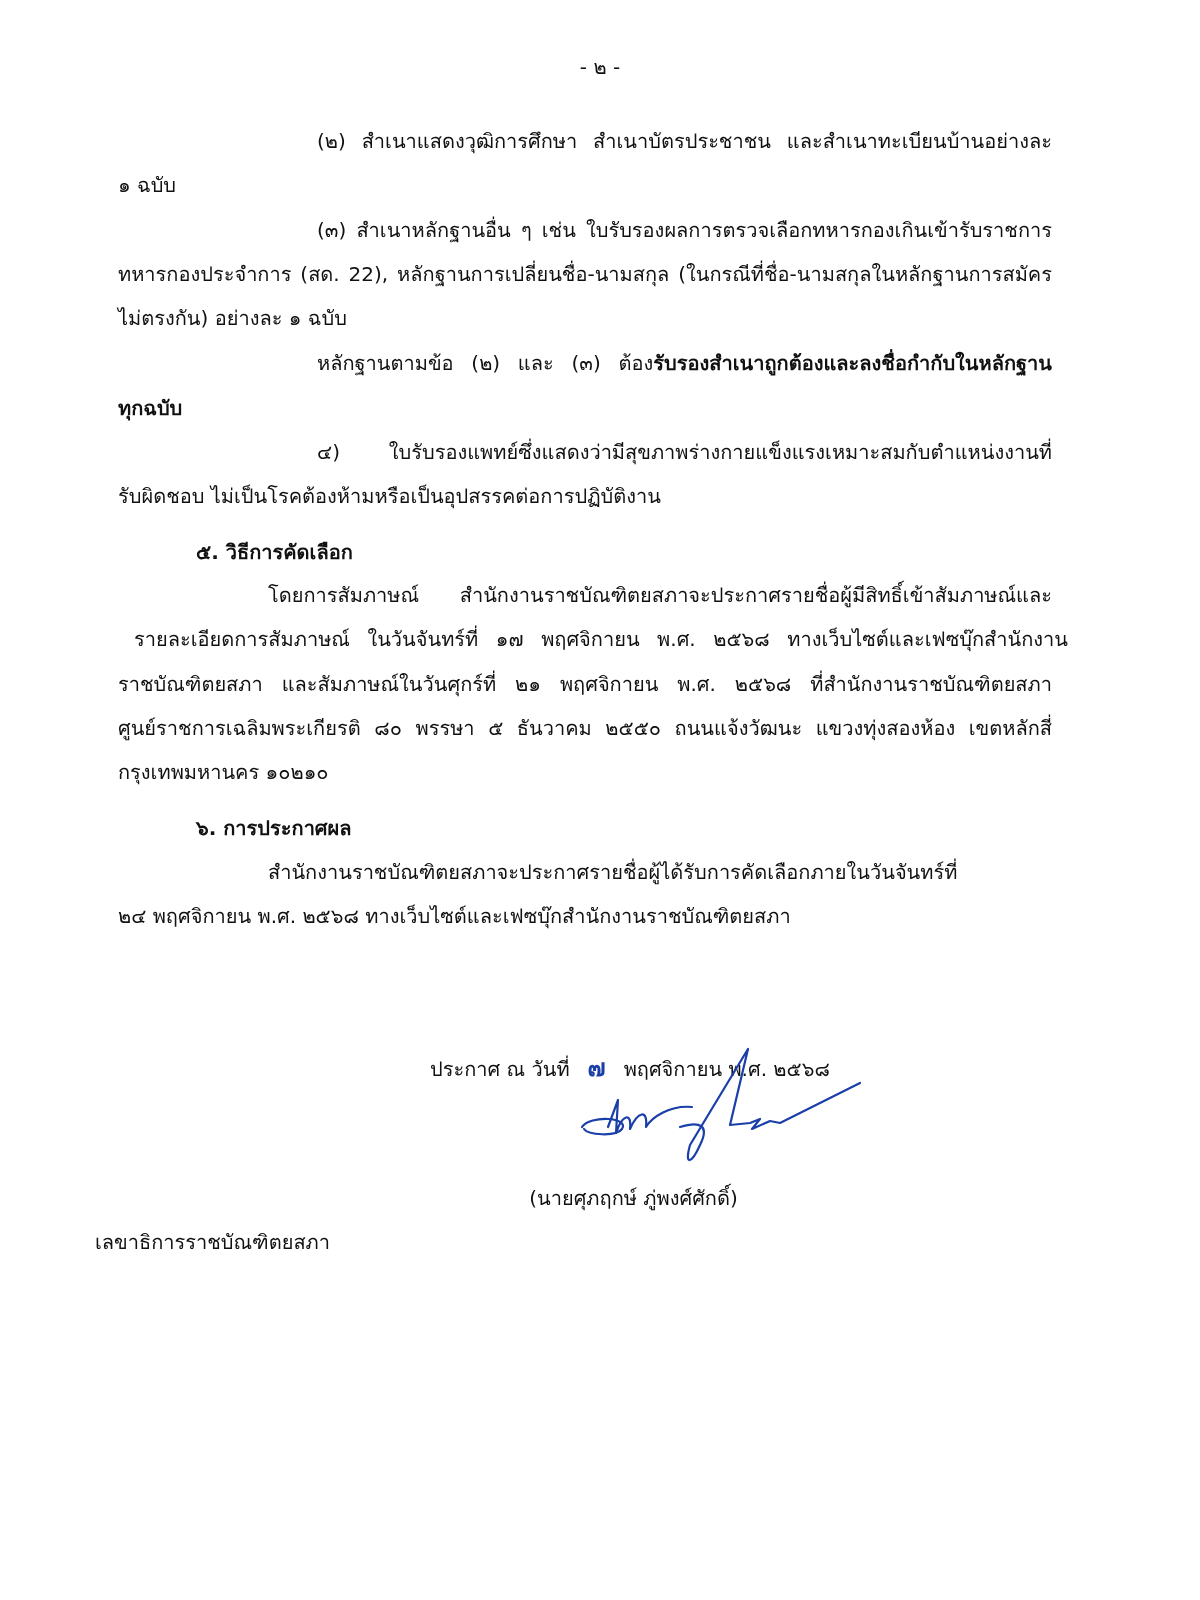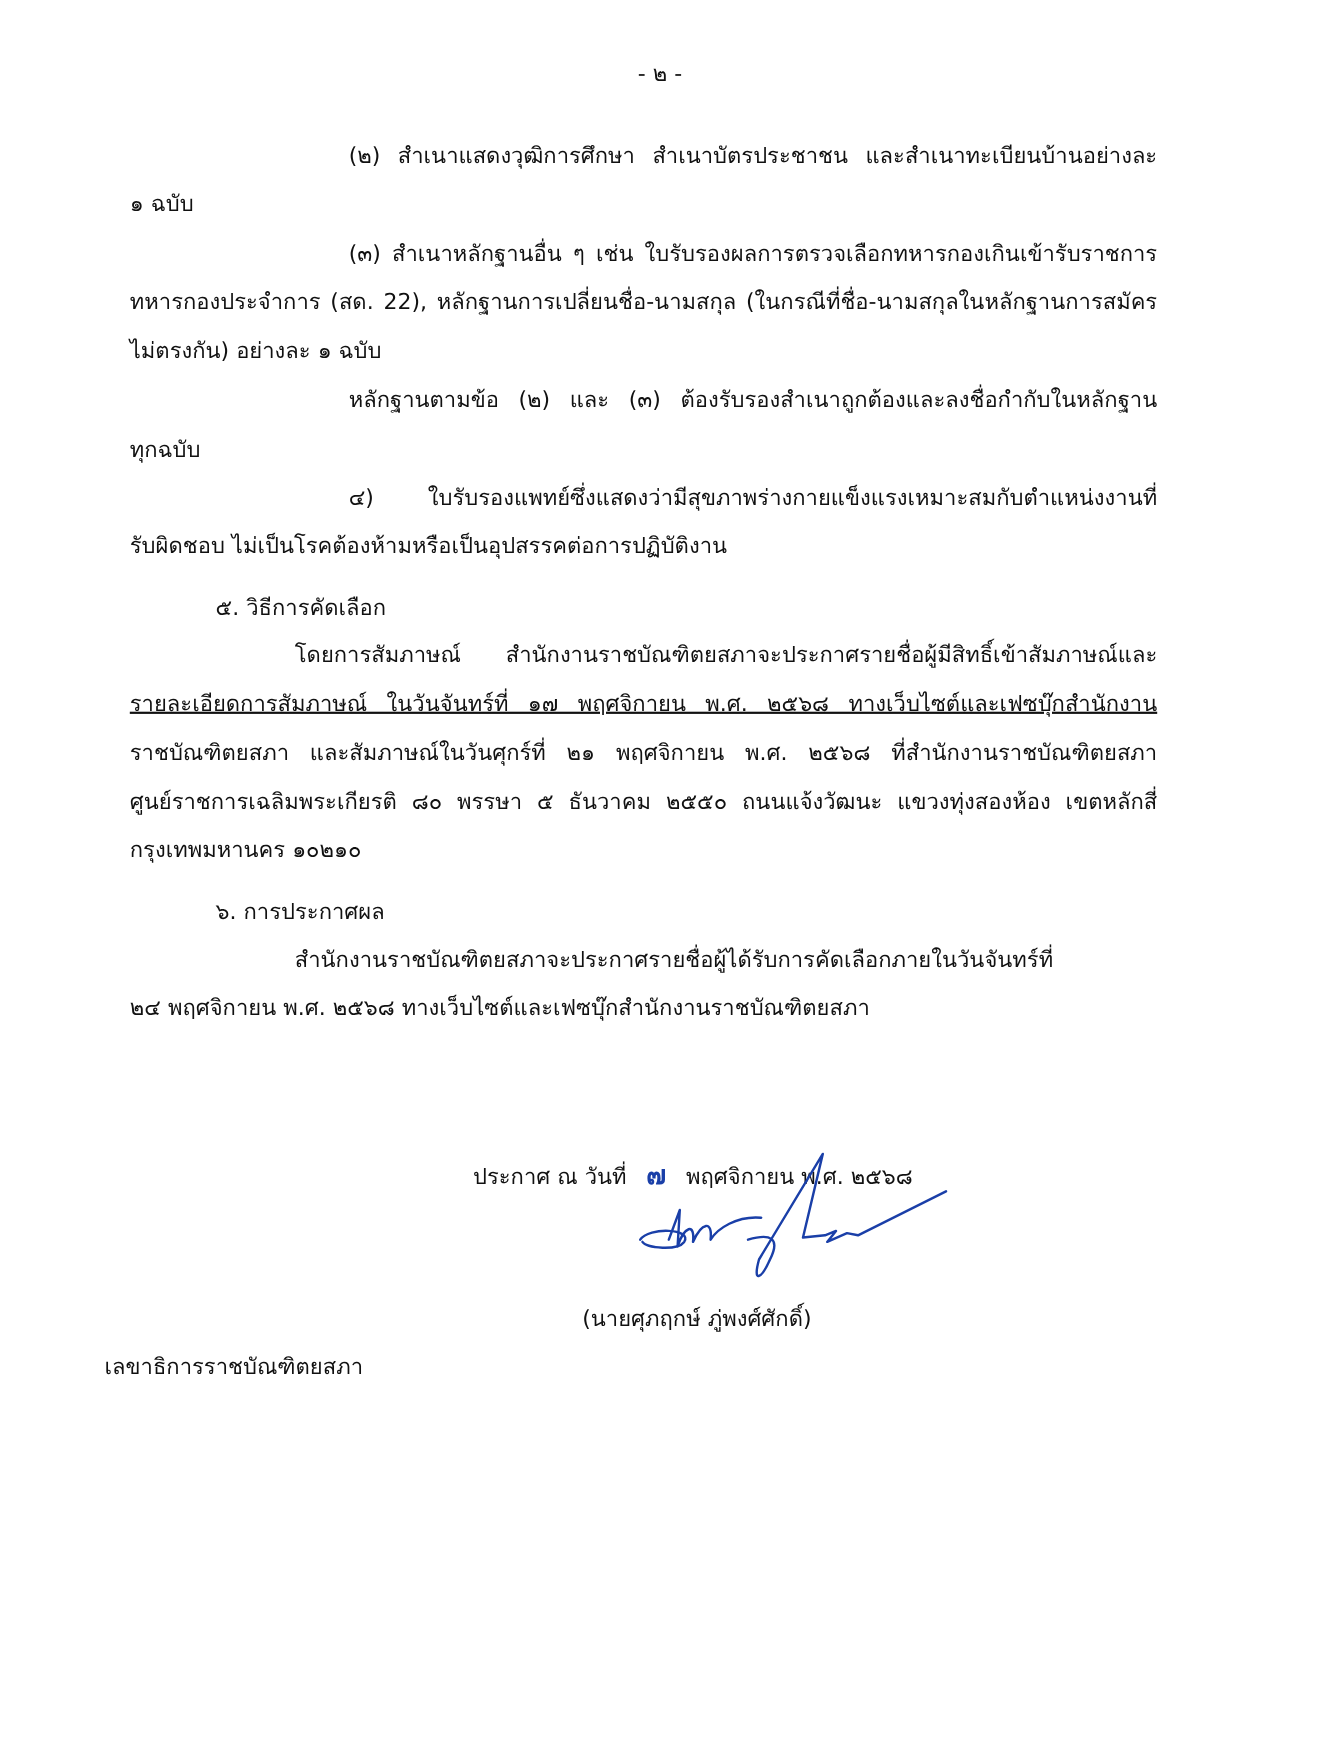--- a/index.html
+++ b/index.html
@@ -6,21 +6,21 @@
   body {
     width: 1200px; height: 1600px; position: relative; overflow: hidden;
     font-family: "DejaVu Sans", "Liberation Sans", sans-serif;
     color: #111111;
   }
   .line {
     position: absolute; white-space: nowrap;
     font-size: 20px; line-height: 30px;
   }
   .justify { text-align: justify; text-align-last: justify; }
-  .bold { font-weight: normal; }
+  .bold { font-weight: bold; }
   .page-num { left: 0; width: 1200px; text-align: center; top: 52px; }
   .date-num { color: #1a3fa8; font-size: 24px; font-weight: bold; padding: 0 18px; }
   .signature { position: absolute; left: 580px; top: 1045px; width: 300px; height: 120px; }
 </style>
 </head>
 <body>
 
 <div class="line page-num">- ๒ -</div>
 
 <div class="line justify" style="left:317px; width:735px; top:126px;">(๒) สำเนาแสดงวุฒิการศึกษา สำเนาบัตรประชาชน และสำเนาทะเบียนบ้านอย่างละ</div>
@@ -33,21 +33,21 @@
 <div class="line justify" style="left:317px; width:735px; top:348px;">
   <span>หลักฐานตามข้อ (๒) และ (๓) ต้อง</span><span class="bold">รับรองสำเนาถูกต้องและลงชื่อกำกับในหลักฐาน</span>
 </div>
 <div class="line bold" style="left:118px; top:393px;">ทุกฉบับ</div>
 
 <div class="line justify" style="left:317px; width:735px; top:437px;">๔) ใบรับรองแพทย์ซึ่งแสดงว่ามีสุขภาพร่างกายแข็งแรงเหมาะสมกับตำแหน่งงานที่</div>
 <div class="line" style="left:118px; top:481px;">รับผิดชอบ ไม่เป็นโรคต้องห้ามหรือเป็นอุปสรรคต่อการปฏิบัติงาน</div>
 
 <div class="line bold" style="left:196px; top:537px;">๕. วิธีการคัดเลือก</div>
 <div class="line justify" style="left:268px; width:784px; top:580px;">โดยการสัมภาษณ์ สำนักงานราชบัณฑิตยสภาจะประกาศรายชื่อผู้มีสิทธิ์เข้าสัมภาษณ์และ</div>
-<div class="line justify" style="left:118px; width:934px; top:624px;text-decoration:underline;">รายละเอียดการสัมภาษณ์ ในวันจันทร์ที่ ๑๗ พฤศจิกายน พ.ศ. ๒๕๖๘ ทางเว็บไซต์และเฟซบุ๊กสำนักงาน</div>
+<div class="line justify" style="left:134px; width:934px; top:624px;">รายละเอียดการสัมภาษณ์ ในวันจันทร์ที่ ๑๗ พฤศจิกายน พ.ศ. ๒๕๖๘ ทางเว็บไซต์และเฟซบุ๊กสำนักงาน</div>
 <div class="line justify" style="left:118px; width:934px; top:669px;">ราชบัณฑิตยสภา และสัมภาษณ์ในวันศุกร์ที่ ๒๑ พฤศจิกายน พ.ศ. ๒๕๖๘ ที่สำนักงานราชบัณฑิตยสภา</div>
 <div class="line justify" style="left:118px; width:934px; top:713px;">ศูนย์ราชการเฉลิมพระเกียรติ ๘๐ พรรษา ๕ ธันวาคม ๒๕๕๐ ถนนแจ้งวัฒนะ แขวงทุ่งสองห้อง เขตหลักสี่</div>
 <div class="line" style="left:118px; top:757px;">กรุงเทพมหานคร ๑๐๒๑๐</div>
 
 <div class="line bold" style="left:196px; top:813px;">๖. การประกาศผล</div>
 <div class="line justify" style="left:268px; width:784px; top:857px;">สำนักงานราชบัณฑิตยสภาจะประกาศรายชื่อผู้ได้รับการคัดเลือกภายในวันจันทร์ที่</div>
 <div class="line" style="left:118px; top:901px;">๒๔ พฤศจิกายน พ.ศ. ๒๕๖๘ ทางเว็บไซต์และเฟซบุ๊กสำนักงานราชบัณฑิตยสภา</div>
 
 <div class="line" style="left:430px; top:1016px;margin-top:37px;">
   <span>ประกาศ ณ วันที่</span><span class="date-num">๗</span><span>พฤศจิกายน พ.ศ. ๒๕๖๘</span>

